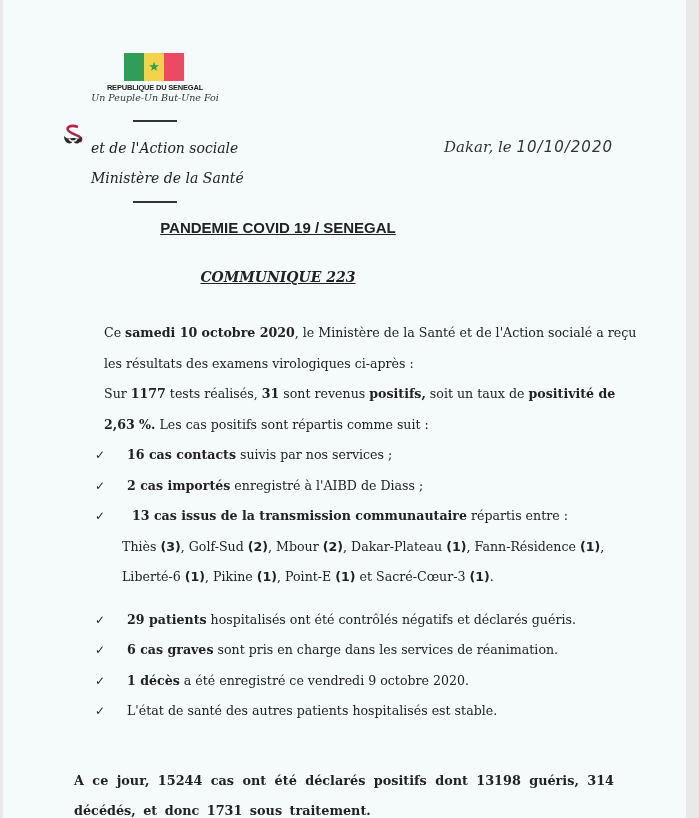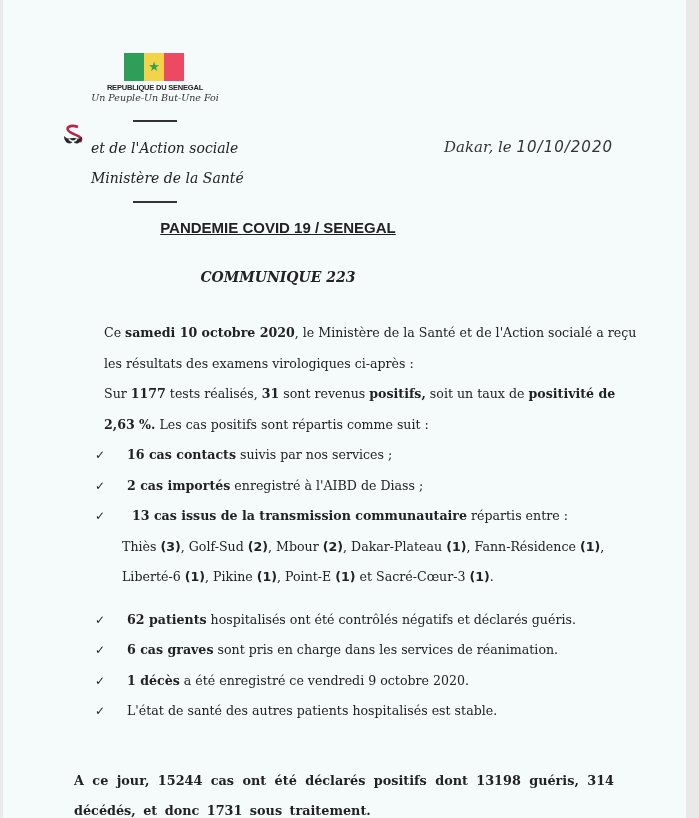--- a/index.html
+++ b/index.html
@@ -48,21 +48,21 @@
   .dateline .num { font-family:"DejaVu Sans", sans-serif; font-weight:300; letter-spacing:1px; }
   .heading {
     position:absolute; left:0; width:550px; text-align:center;
   }
   .h1 {
     top:219px; font-family:"Liberation Sans", sans-serif; font-weight:bold; font-size:15px;
     text-decoration:underline; color:#222;
   }
   .h2 {
     top:269px; font-family:"DejaVu Serif", serif; font-weight:bold; font-style:italic; font-size:14px;
-    color:#222;
+    text-decoration:underline; color:#222;
   }
   .body {
     position:absolute; left:101px; top:318px; width:540px;
     font-family:"DejaVu Serif", serif; font-size:12.6px; line-height:30.5px; color:#222;
   }
   .body p { margin:0; }
   .body b { font-weight:bold;text-align:center; }
   .list { list-style:none; margin:0; padding:0; }
   .list li { position:relative; padding-left:23px; }
   .check { position:absolute; left:-9px; font-family:"DejaVu Sans", sans-serif; font-size:12px; }
@@ -133,21 +133,21 @@
       <span>Fann-Résidence</span> <span class="cnt">(1)</span>,
       <span>Liberté-6</span> <span class="cnt">(1)</span>,
       <span>Pikine</span> <span class="cnt">(1)</span>,
       <span>Point-E</span> <span class="cnt">(1)</span> et
       <span>Sacré-Cœur-3</span> <span class="cnt">(1)</span>.
     </div>
 
     <div class="gap"></div>
 
     <ul class="list">
-      <li><span class="check">✓</span><b>62 patients</b><span> hospitalisés ont été contrôlés négatifs et déclarés guéris.</span></li>
+      <li><span class="check">✓</span><b>29 patients</b><span> hospitalisés ont été contrôlés négatifs et déclarés guéris.</span></li>
       <li><span class="check">✓</span><b>6 cas graves</b><span> sont pris en charge dans les services de réanimation.</span></li>
       <li><span class="check">✓</span><b>1 décès</b><span> a été enregistré ce vendredi 9 octobre 2020.</span></li>
       <li><span class="check">✓</span><span>L'état de santé des autres patients hospitalisés est stable.</span></li>
     </ul>
   </div>
 
   <div class="summary">A ce jour, 15244 cas ont été déclarés positifs dont 13198 guéris, 314 décédés, et donc 1731 sous traitement.</div>
 </div>
 
 </body></html>

